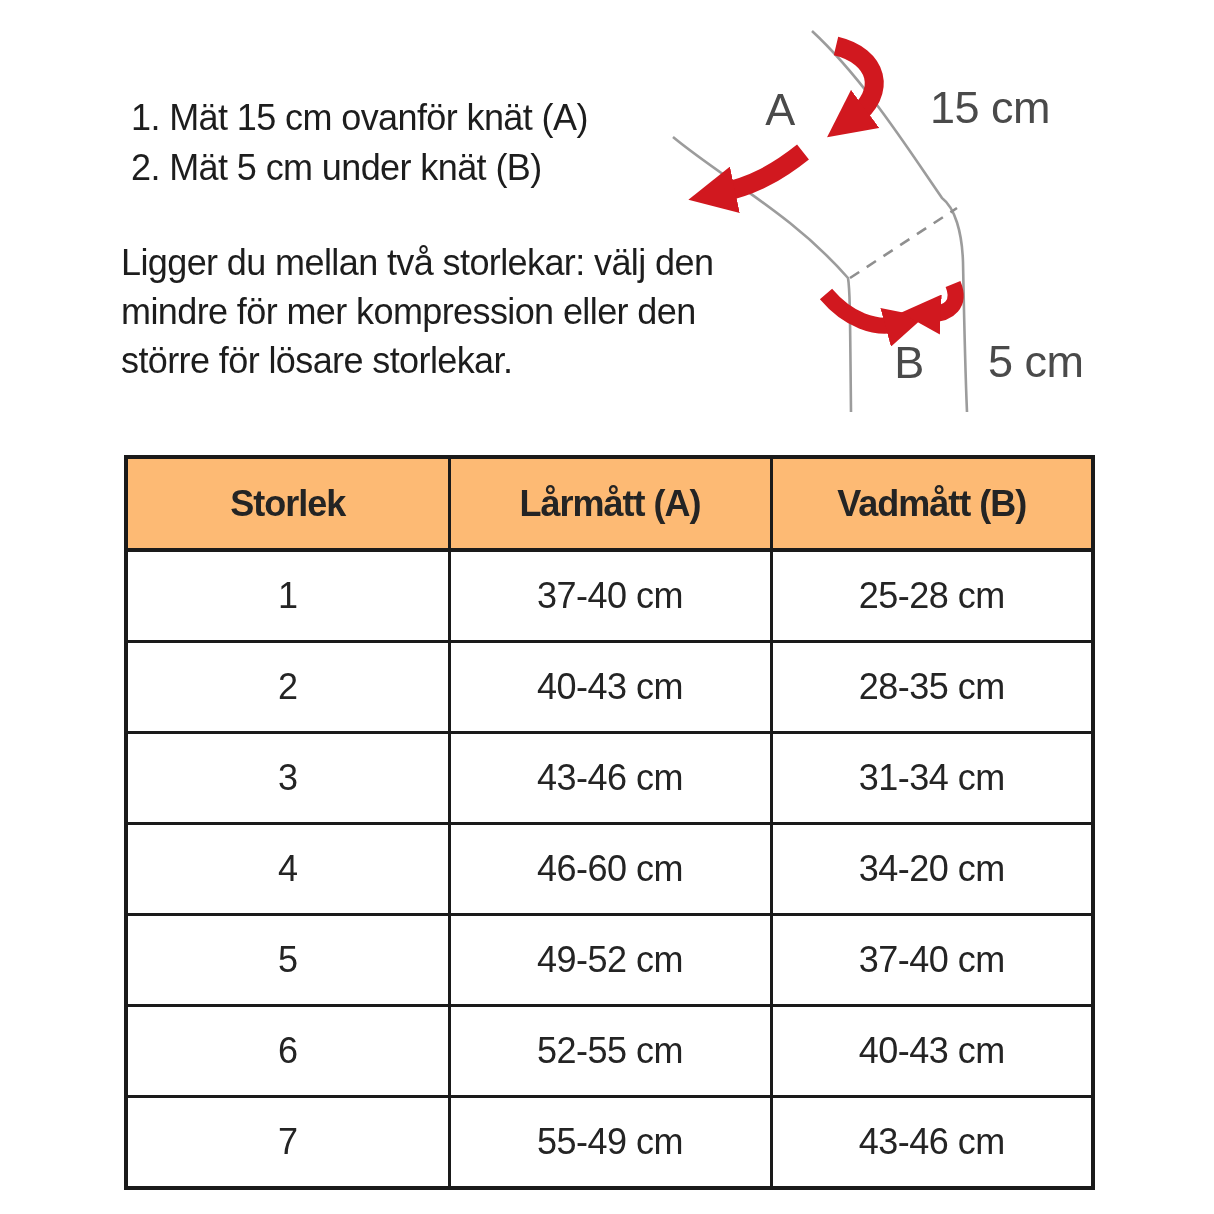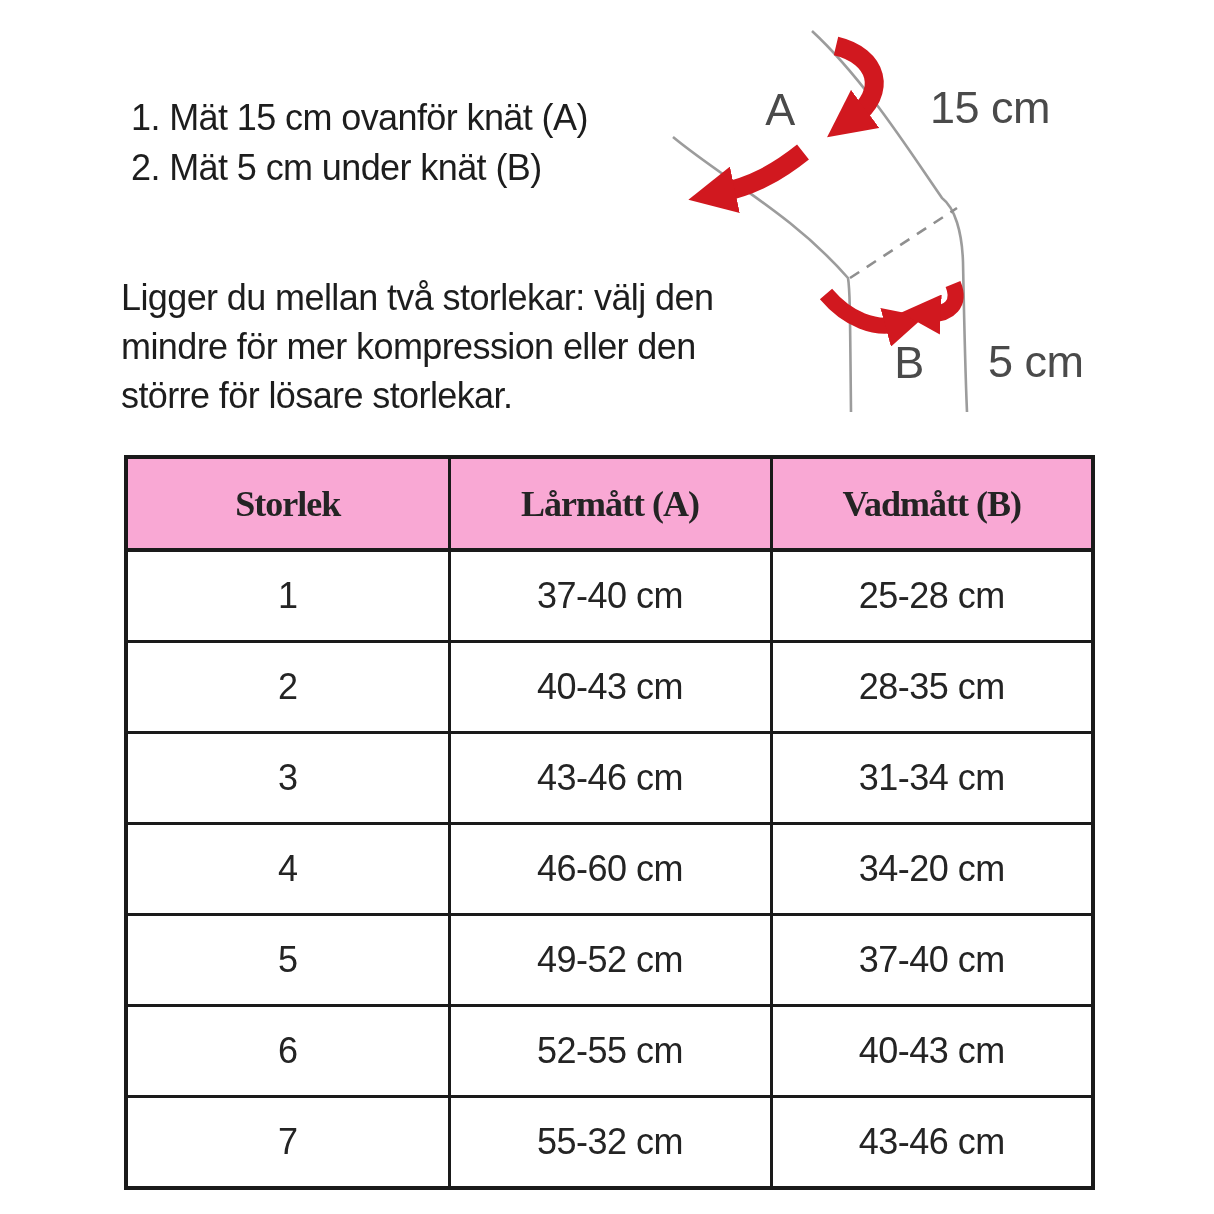--- a/index.html
+++ b/index.html
@@ -27,21 +27,20 @@
     white-space: nowrap;
   }
   .note {
     position: absolute;
     left: 121px;
     top: 238px;
     font-size: 36px;
     line-height: 49px;
     letter-spacing: -0.6px;
     white-space: nowrap;
-    margin-top: 35px;
   }
 
   
   .diagram {
     position: absolute;
     left: 650px;
     top: 0;
     width: 470px;
     height: 450px;
   }
@@ -66,26 +65,25 @@
   }
   .size-table th,
   .size-table td {
     border: 3px solid #1a1a1a;
     text-align: center;
     vertical-align: middle;
     padding: 0;
     overflow: hidden;
   }
   .size-table th {
-    background: #f9a8d4;
+    background: #fdba74;
     font-weight: bold;
     height: 89px;
     letter-spacing: -1px;
     border-bottom-width: 4px;
-    font-family: Liberation Serif, serif;
   }
   .size-table td { height: 88px; }
   .size-table { border: 4px solid #1a1a1a; }
 </style>
 </head>
 <body>
 
 <div class="steps">
   <div>1. Mät 15 cm ovanför knät (A)</div>
   <div>2. Mät 5 cm under knät (B)</div>
@@ -163,17 +161,17 @@
       <td>49-52 cm</td>
       <td>37-40 cm</td>
     </tr>
     <tr>
       <td>6</td>
       <td>52-55 cm</td>
       <td>40-43 cm</td>
     </tr>
     <tr>
       <td>7</td>
-      <td>55-32 cm</td>
+      <td>55-49 cm</td>
       <td>43-46 cm</td>
     </tr>
   </tbody>
 </table>
 
 </body></html>

